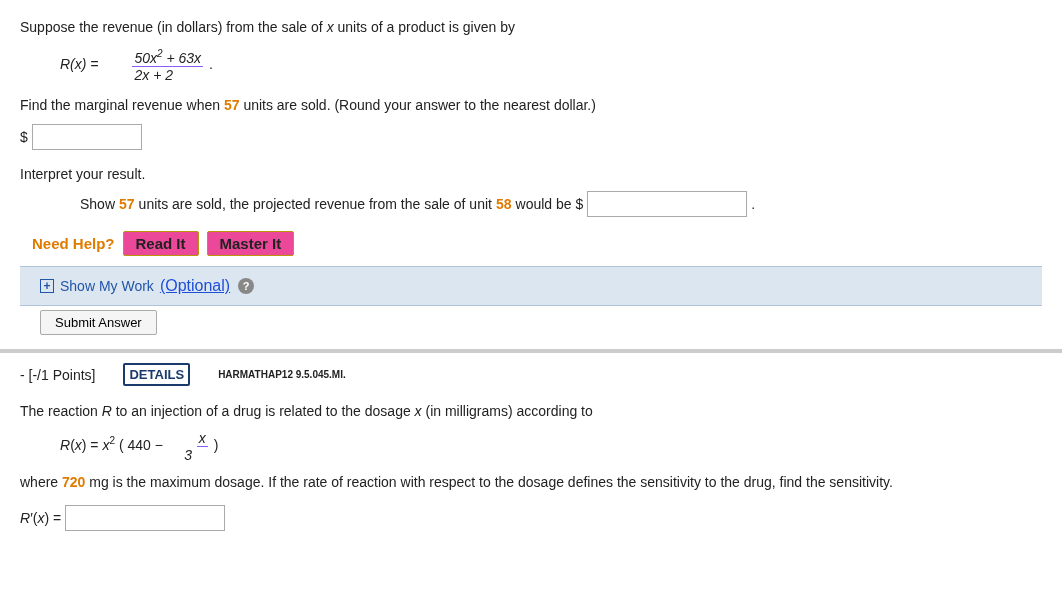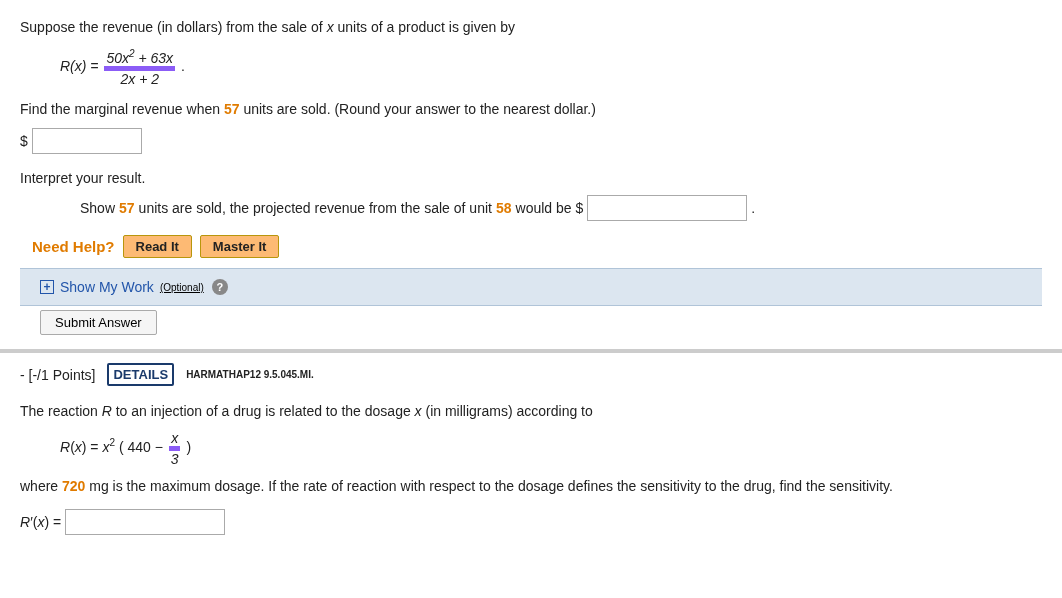--- a/index.html
+++ b/index.html
@@ -31,24 +31,25 @@
       font-size: 14px;
     }
     .fraction {
       display: inline-flex;
       flex-direction: column;
       align-items: center;
       vertical-align: middle;
       margin: 0 2px;
     }
     .fraction .numerator {
-      border-bottom: 5px solid #8b5cf6;
+      border-bottom: 1px solid #8b5cf6;
       padding: 0 2px;
       text-align: right;
       font-style: italic;
+      margin-left: 28px;
     }
     .fraction .denominator {
       padding: 0 2px;
       text-align: center;
       font-style: italic;
     }
     .rx-label {
       font-style: italic;
     }
     sup { font-size: 10px; }
@@ -90,24 +91,24 @@
       align-items: center;
       gap: 8px;
       margin: 14px 0 10px 12px;
     }
     .need-help-label {
       color: #e07b00;
       font-weight: bold;
       font-size: 15px;
     }
     .btn-help {
-      background: #fdba74;
+      background: #ec4899;
       border: 1px solid #b8960c;
       padding: 3px 12px;
-      font-size: 13px;
+      font-size: 15px;
       font-weight: bold;
       color: #222;
       cursor: pointer;
       border-radius: 2px;
     }
     .show-my-work {
       background: #dce6f0;
       border-top: 1px solid #b0c4d8;
       border-bottom: 1px solid #b0c4d8;
       padding: 10px 20px;
@@ -129,22 +130,22 @@
       width: 14px;
       height: 14px;
       display: inline-flex;
       align-items: center;
       justify-content: center;
       font-size: 12px;
       color: #2255aa;
       font-weight: bold;
     }
     .optional-text {
-      font-size: 10px;
-      color: #000000;
+      font-size: 16px;
+      color: #1d4ed8;
       text-decoration: underline;
     }
     .help-icon {
       display: inline-flex;
       align-items: center;
       justify-content: center;
       width: 16px;
       height: 16px;
       border-radius: 50%;
       background: #888;
@@ -167,21 +168,21 @@
     .divider-thick {
       border-top: 3px solid #ccc;
       margin: 0;
     }
     .bottom-section {
       padding: 10px 20px 16px 20px;
     }
     .points-row {
       display: flex;
       align-items: center;
-      gap: 12px;
+      gap: 28px;
       margin-bottom: 14px;
     }
     .points-label {
       font-size: 14px;
       color: #222;
     }
     .details-badge {
       border: 2px solid #1a3a6b;
       color: #1a3a6b;
       padding: 2px 4px;

